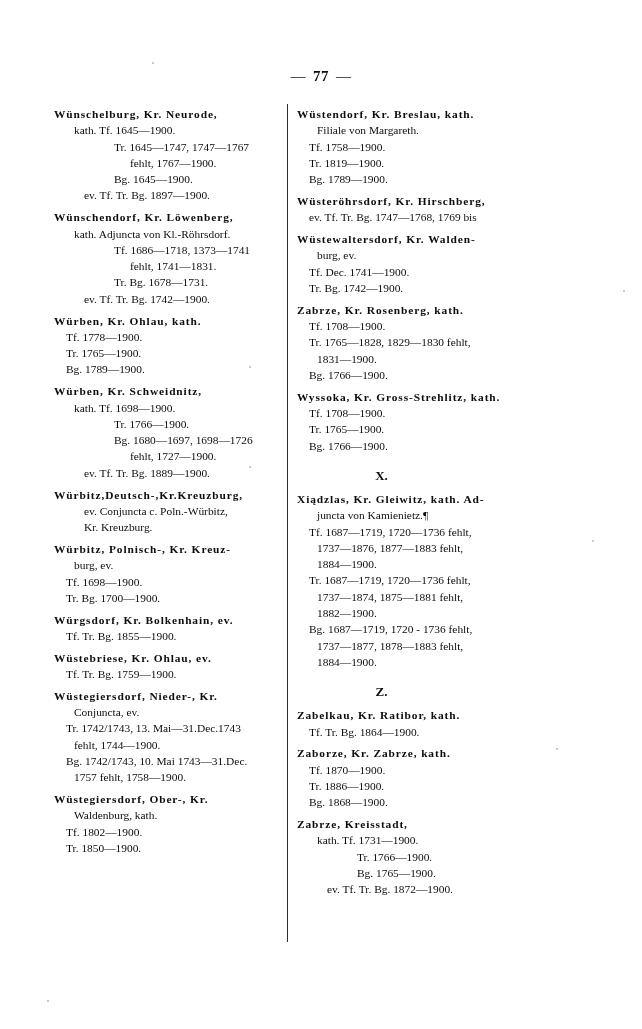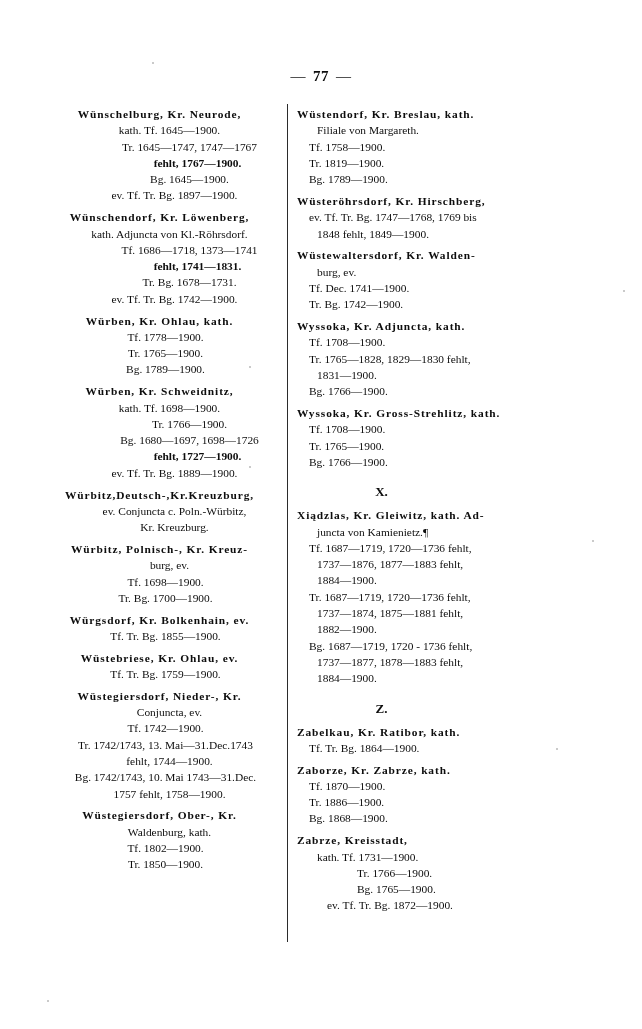--- a/index.html
+++ b/index.html
@@ -43,23 +43,22 @@
     height: 860px;
     display: flex;
     flex-direction: row;
   }
   .col {
     position: relative;
     box-sizing: border-box;
   }
   .col-left {
     width: 287px;
-    padding-left: 38px;
+    padding-left: 54px;
     padding-right: 6px;
-    text-align: center;
   }
   .col-right {
     width: 297px;
     padding-left: 10px;
     padding-right: 78px;
   }
   .col-divider {
     position: absolute;
     left: 287px;
     top: 104px;
@@ -79,21 +78,21 @@
   }
   .head {
     font-weight: bold;
     letter-spacing: 0.9px;
     text-indent: 0;
   }
   .i1  { padding-left: 12px; }
   .i2  { padding-left: 20px; }
   .i3  { padding-left: 30px; }
   .i5  { padding-left: 60px; }
-  .i6  { padding-left: 76px; font-weight: bold; }
+  .i6  { padding-left: 76px; }
 
   
   .section-letter {
     text-align: center;
     font-weight: bold;
     font-size: 13px;
     margin-top: 14px;
     margin-bottom: 7px;
     padding-right: 40px;
   }
@@ -162,21 +161,20 @@
         <div class="line head">Würgsdorf, Kr. Bolkenhain, ev.</div>
         <div class="line i1">Tf. Tr. Bg. 1855—1900.</div>
       </div>
       <div class="entry">
         <div class="line head">Wüstebriese, Kr. Ohlau, ev.</div>
         <div class="line i1">Tf. Tr. Bg. 1759—1900.</div>
       </div>
       <div class="entry">
         <div class="line head">Wüstegiersdorf,  Nieder-,  Kr.</div>
         <div class="line i2">Conjuncta, ev.</div>
-        <div class="line i1">Tf. 1742—1900.</div>
         <div class="line i1">Tr. 1742/1743, 13. Mai—31.Dec.1743</div>
         <div class="line i2">fehlt, 1744—1900.</div>
         <div class="line i1">Bg. 1742/1743, 10. Mai 1743—31.Dec.</div>
         <div class="line i2">1757 fehlt, 1758—1900.</div>
       </div>
       <div class="entry">
         <div class="line head">Wüstegiersdorf,   Ober-,   Kr.</div>
         <div class="line i2">Waldenburg, kath.</div>
         <div class="line i1">Tf. 1802—1900.</div>
         <div class="line i1">Tr. 1850—1900.</div>
@@ -186,30 +184,29 @@
       <div class="entry">
         <div class="line head">Wüstendorf, Kr. Breslau, kath.</div>
         <div class="line i2">Filiale von Margareth.</div>
         <div class="line i1">Tf. 1758—1900.</div>
         <div class="line i1">Tr. 1819—1900.</div>
         <div class="line i1">Bg. 1789—1900.</div>
       </div>
       <div class="entry">
         <div class="line head">Wüsteröhrsdorf, Kr. Hirschberg,</div>
         <div class="line i1">ev. Tf. Tr. Bg. 1747—1768, 1769 bis</div>
-        <div class="line i2">1848 fehlt, 1849—1900.</div>
       </div>
       <div class="entry">
         <div class="line head">Wüstewaltersdorf, Kr. Walden-</div>
         <div class="line i2">burg, ev.</div>
         <div class="line i1">Tf. Dec. 1741—1900.</div>
         <div class="line i1">Tr. Bg. 1742—1900.</div>
       </div>
       <div class="entry">
-        <div class="line head">Wyssoka, Kr. Adjuncta, kath.</div>
+        <div class="line head">Zabrze, Kr. Rosenberg, kath.</div>
         <div class="line i1">Tf. 1708—1900.</div>
         <div class="line i1">Tr. 1765—1828,  1829—1830  fehlt,</div>
         <div class="line i2">1831—1900.</div>
         <div class="line i1">Bg. 1766—1900.</div>
       </div>
       <div class="entry">
         <div class="line head">Wyssoka, Kr. Gross-Strehlitz, kath.</div>
         <div class="line i1">Tf. 1708—1900.</div>
         <div class="line i1">Tr. 1765—1900.</div>
         <div class="line i1">Bg. 1766—1900.</div>

